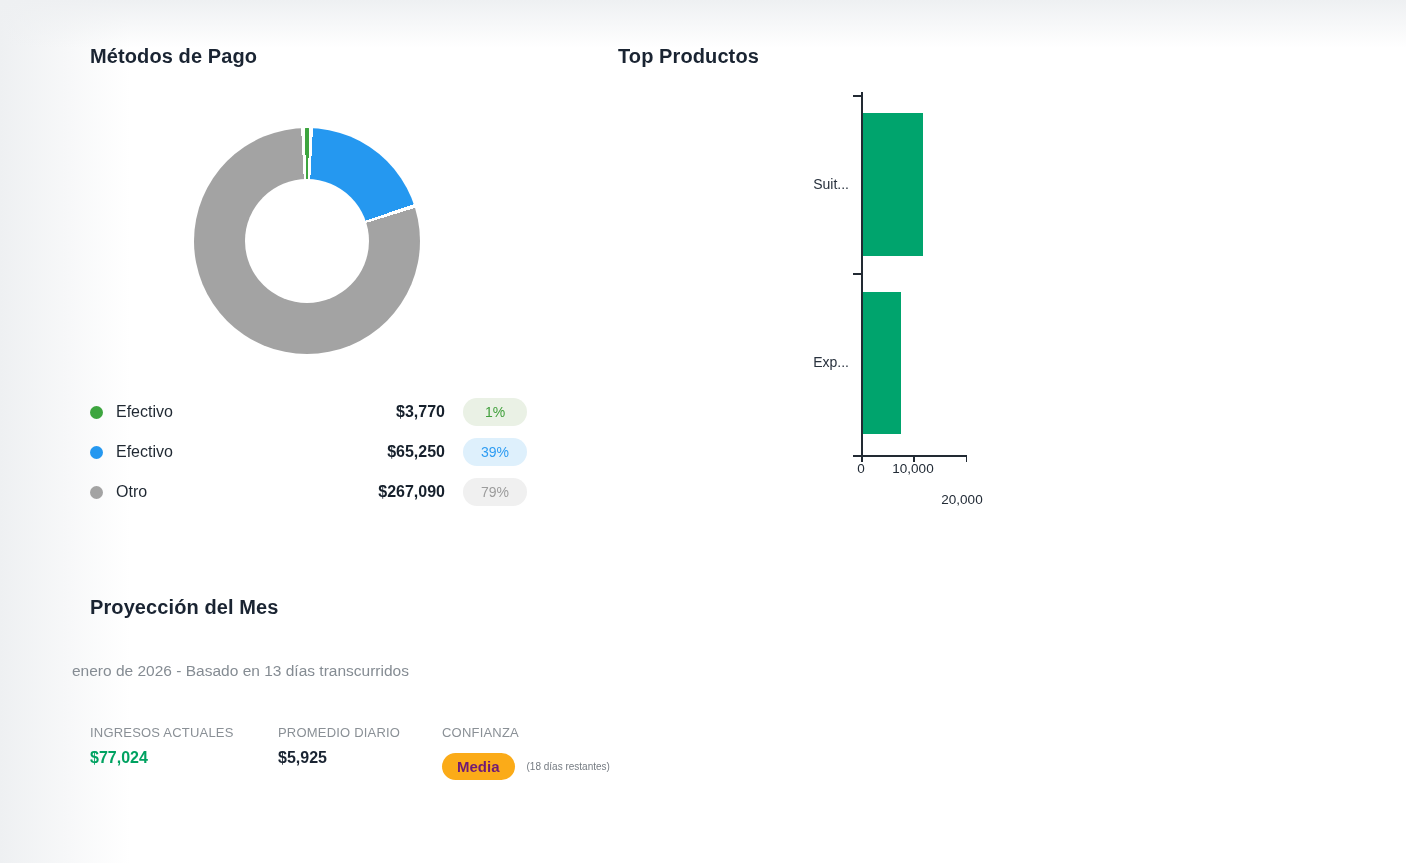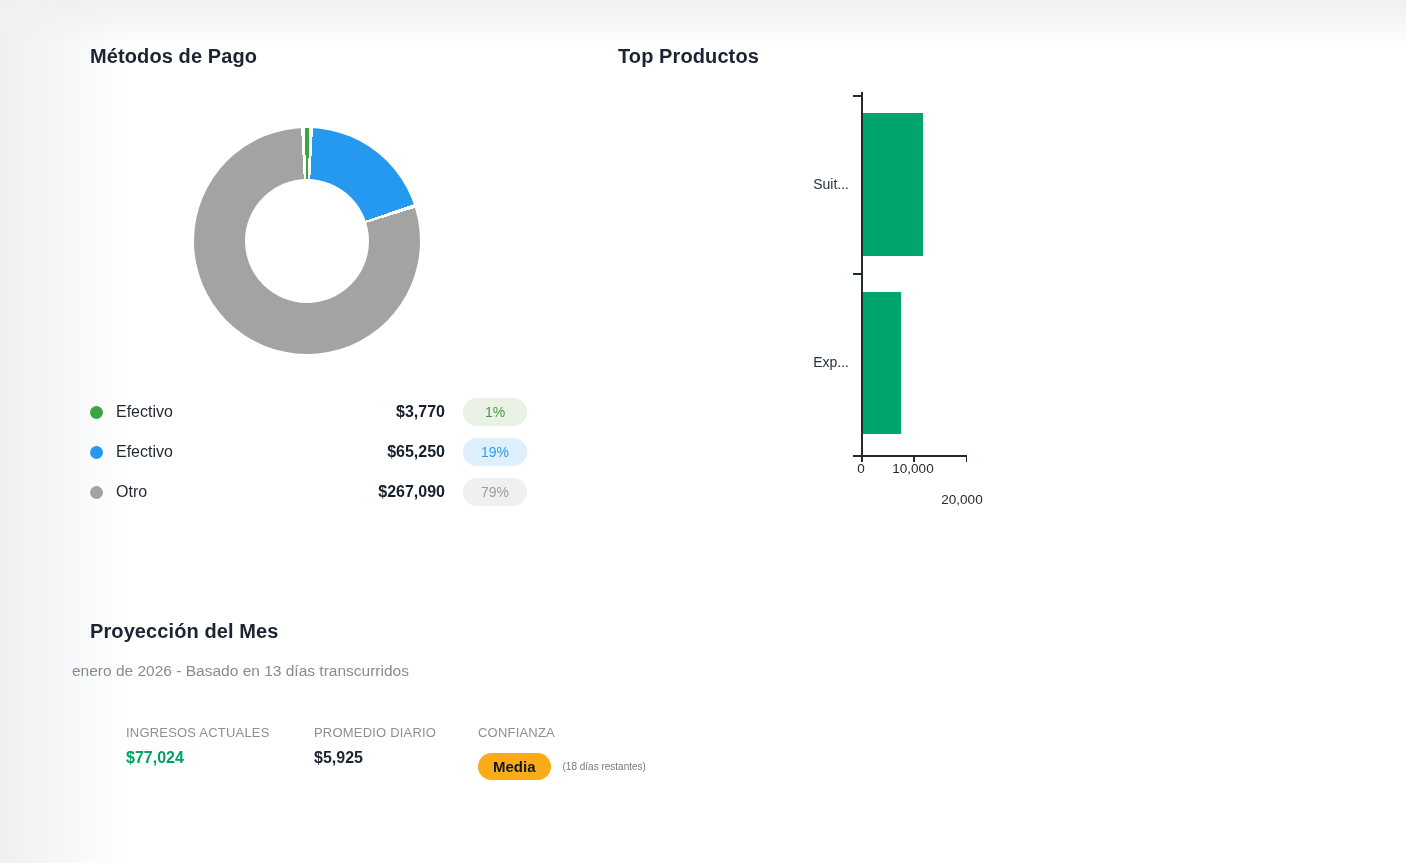--- a/index.html
+++ b/index.html
@@ -55,21 +55,21 @@
     position: absolute; width: 84px; left: -88px; text-align: right;
     font-size: 14px; color: #28313d;
   }
   .x-tick-label {
     position: absolute; width: 60px; top: 371px; text-align: center;
     font-size: 13.5px; color: #222b36;
   }
   
   .subtitle { position: absolute; left: 72px; top: 662px; font-size: 15.5px; color: #858c93; }
   .stats { position: absolute; left: 90px; top: 725px; display: flex; align-items: flex-start; }
-  .stat-col-0 { width: 188px; margin-left: 36px; }
+  .stat-col-0 { width: 188px; }
   .stat-col-1 { width: 226px; }
   .stat-col-2 { width: 164px; }
   .stat-label { font-size: 13px; color: #8a9096; letter-spacing: 0.2px; }
   .stat-value { margin-top: 9px; font-size: 16px; font-weight: 700; color: #1a2432; }
   .stat-badge {
     display: inline-block; margin-top: 13px; padding: 5px 13px;
     border-radius: 16px; font-size: 15px; font-weight: 700; color: #ffffff;
   }
   .confidence-row { display: flex; align-items: center; margin-top: 13px; }
   .confidence-badge {
@@ -93,21 +93,21 @@
       <span class="legend-label">Efectivo</span>
       <span class="legend-spacer"></span>
       <span class="legend-amount">$3,770</span>
       <span class="pct-pill" style="background: rgb(234, 241, 229); color: rgb(65, 160, 60);">1%</span>
     </div>
     <div class="legend-row">
       <span class="dot" style="background: rgb(37, 152, 240);"></span>
       <span class="legend-label">Efectivo</span>
       <span class="legend-spacer"></span>
       <span class="legend-amount">$65,250</span>
-      <span class="pct-pill" style="background: rgb(222, 240, 252); color: rgb(46, 156, 242);">19%</span>
+      <span class="pct-pill" style="background: rgb(222, 240, 252); color: rgb(46, 156, 242);">39%</span>
     </div>
     <div class="legend-row">
       <span class="dot" style="background: rgb(163, 163, 163);"></span>
       <span class="legend-label">Otro</span>
       <span class="legend-spacer"></span>
       <span class="legend-amount">$267,090</span>
       <span class="pct-pill" style="background: rgb(240, 240, 240); color: rgb(156, 156, 156);">79%</span>
     </div>
   </div>
 
@@ -126,34 +126,34 @@
     <div class="hbar hbar-1" style="width: 38.3px; background: rgb(0, 164, 109);"></div>
 
     <div class="cat-label" style="top:86px;">Suit...</div>
     <div class="cat-label" style="top:264px;">Exp...</div>
 
     <div class="x-tick-label" style="left:-22px;">0</div>
     <div class="x-tick-label" style="left:30px;">10,000</div>
     <div class="x-tick-label" style="left:79px;margin-top:31px;">20,000</div>
   </div>
 
-  <h2 class="section-title" style="left:90px; top:620px;">Proyección del Mes</h2>
+  <h2 class="section-title" style="left:90px; top:596px;">Proyección del Mes</h2>
   <div class="subtitle">enero de 2026 - Basado en 13 días transcurridos</div>
 
   <div class="stats">
     <div class="stat-col-0">
       <div class="stat-label">INGRESOS ACTUALES</div>
       <div class="stat-value" style="color: rgb(0, 162, 97);">$77,024</div>
     </div>
     <div class="stat-col-2">
       <div class="stat-label">PROMEDIO DIARIO</div>
       <div class="stat-value">$5,925</div>
     </div>
     <div class="stat-col-3">
       <div class="stat-label">CONFIANZA</div>
       <div class="confidence-row">
-        <span class="confidence-badge" style="background: rgb(251, 171, 24); color: #0f172a;">Media</span>
+        <span class="confidence-badge" style="background: rgb(251, 171, 24); color: #701a75;">Media</span>
         <span class="confidence-note">(18 días restantes)</span>
       </div>
     </div>
   </div>
 
 </div>
 
 </body></html>

